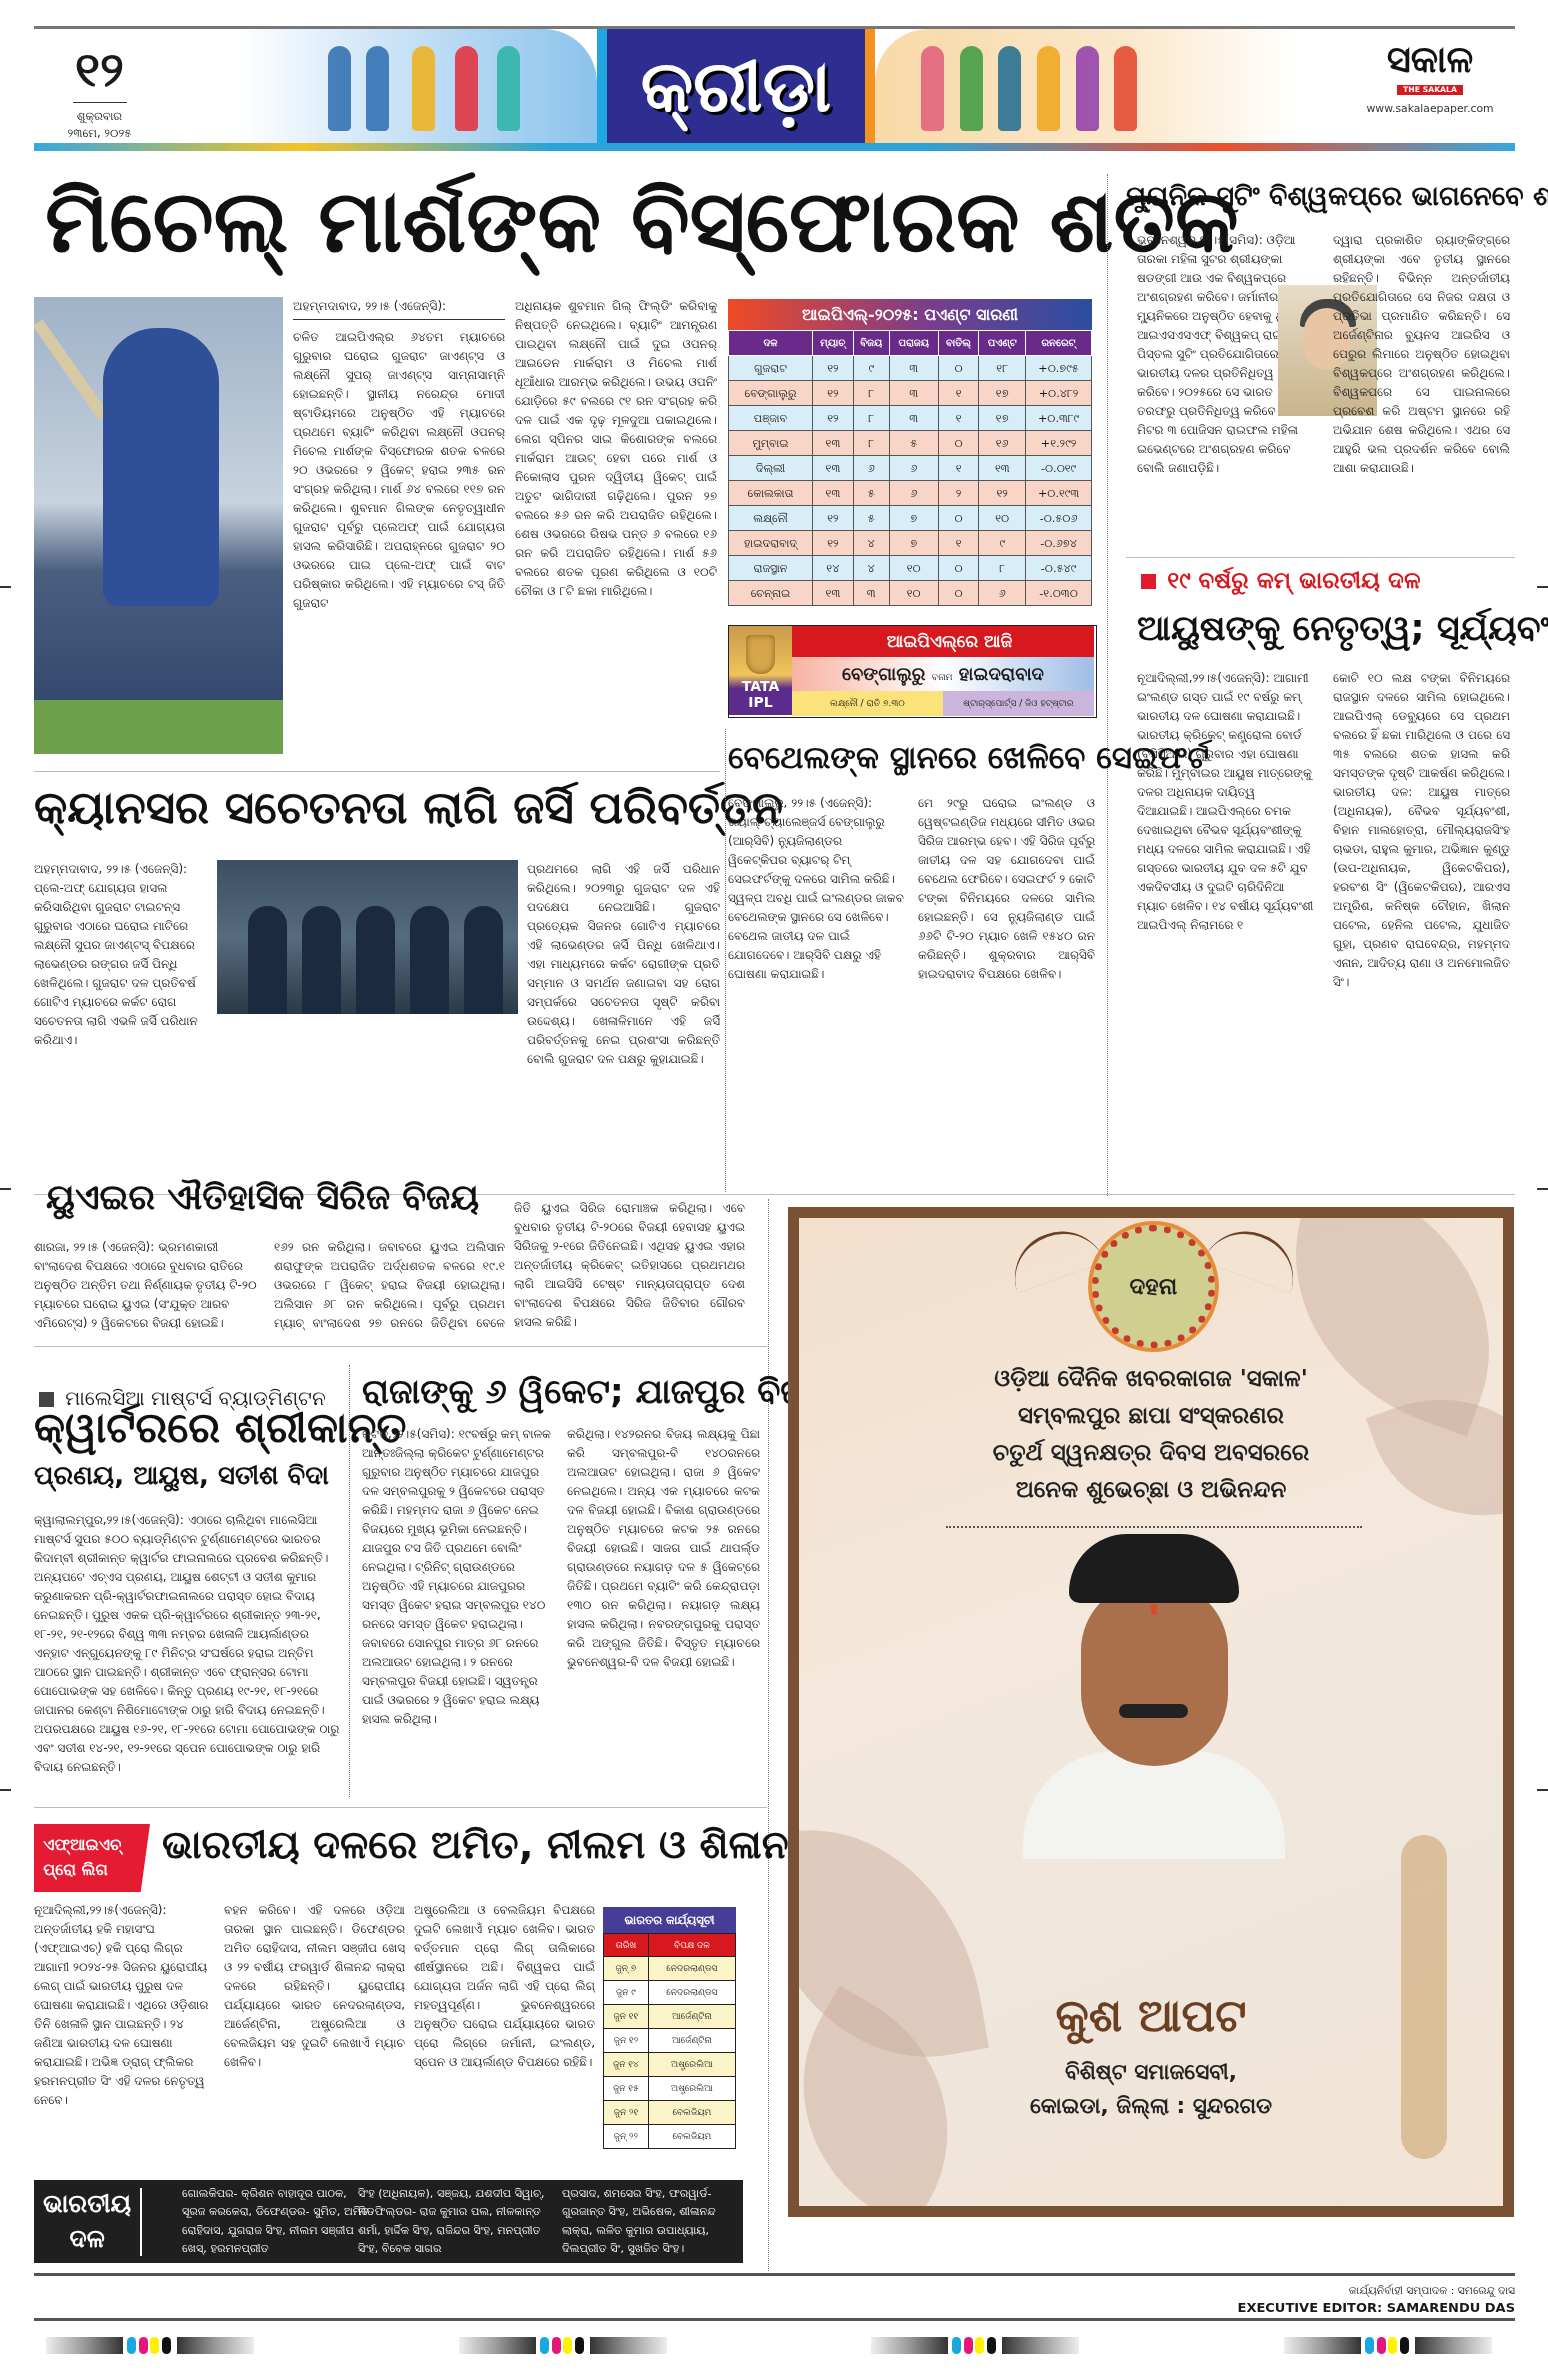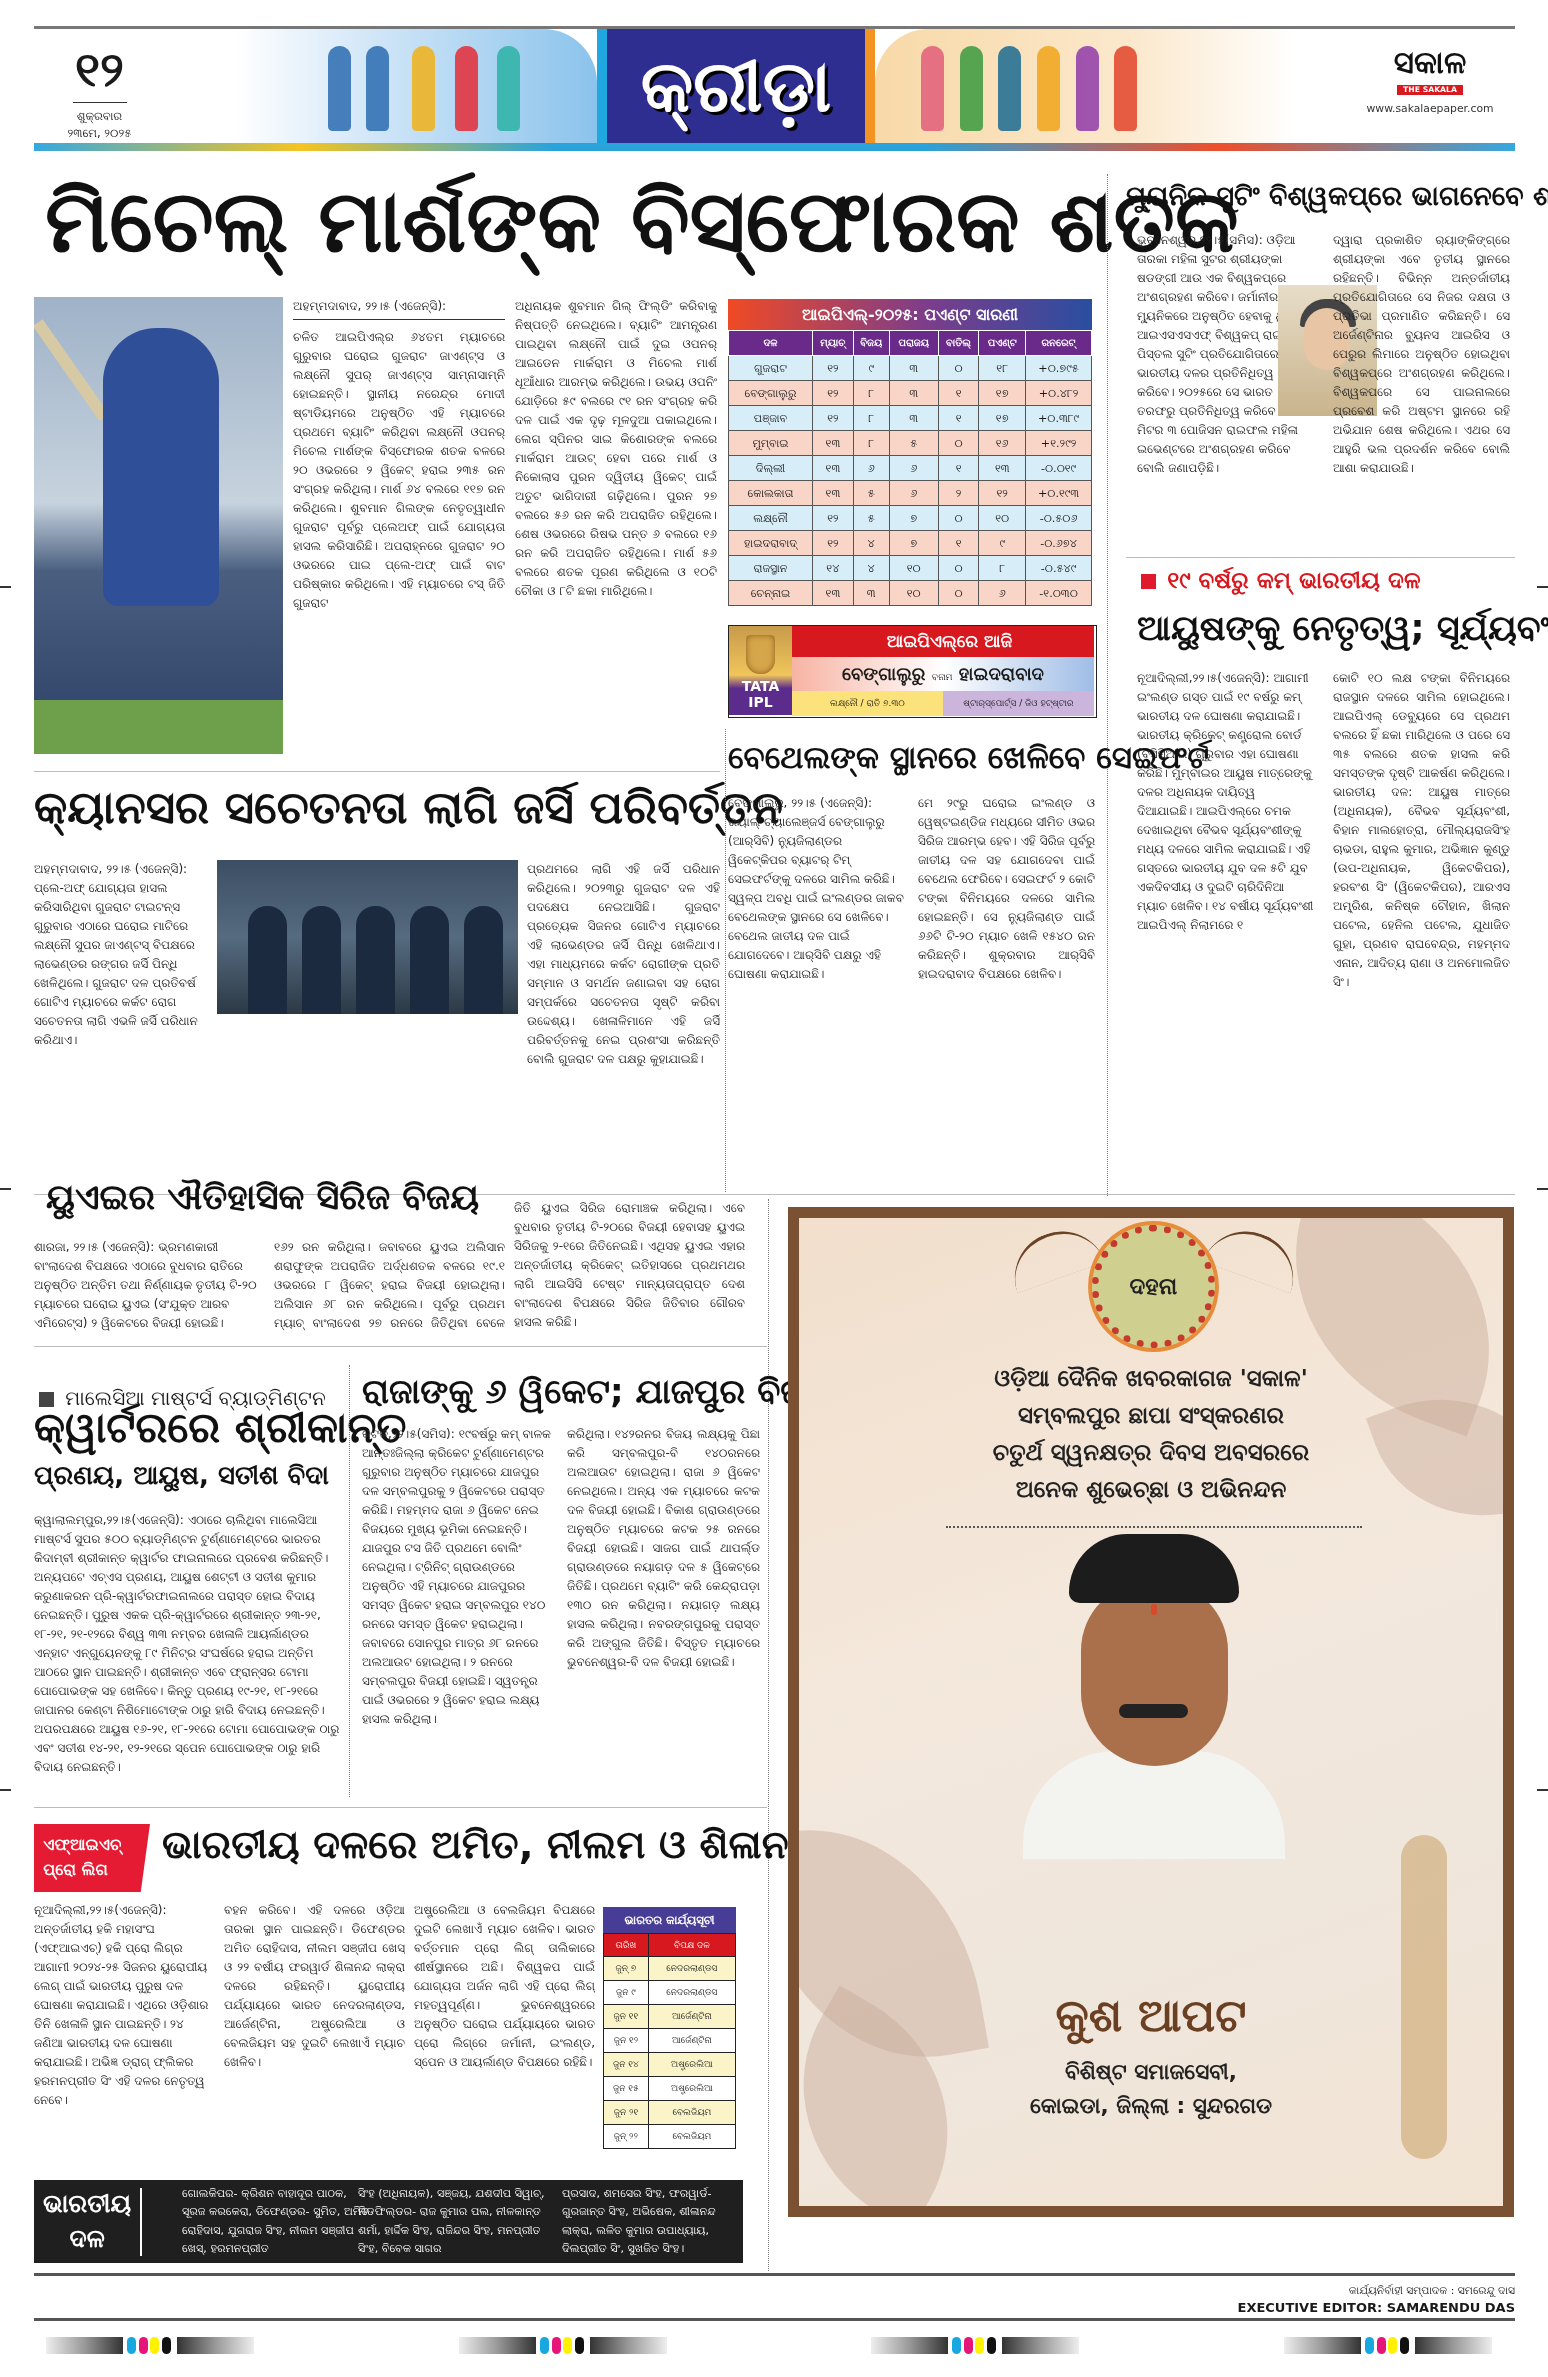--- a/index.html
+++ b/index.html
@@ -14,21 +14,21 @@
   .mh-pageno { font-size: 48px; font-weight: bold; line-height: 62px; margin-top: 9.3px; }
   .mh-rule { width: 54px; height: 1.5px; background: #333; margin: 1.5px auto 4.6px; }
   .mh-day, .mh-date { font-size: 11.6px; line-height: 17px; }
   .mh-band { left: 201px; top: 0; width: 1064px; height: 116px; }
   .mh-band-left { left: 0; top: 0; width: 362px; height: 116px; background: linear-gradient(90deg,#ffffff 0%,#cfe5f7 40%,#8bc3ec 100%); border-top-right-radius: 54px; }
   .mh-band-mid { left: 362px; top: 0; width: 278px; height: 116px; background: #2d2e8f; border-left: 10.8px solid #20a7df; border-right: 10.8px solid #f39422; }
   .mh-title { color: #fff; font-size: 71px; font-weight: bold; text-align: center; line-height: 116px; text-shadow: 3.1px 3.1px 0 #000; }
   .mh-band-right { left: 640px; top: 0; width: 424px; height: 116px; background: linear-gradient(90deg,#f8d9a8 0%,#fbe8cc 60%,#ffffff 100%); border-top-left-radius: 54px; }
   .sport-fig { position: absolute; width: 23px; height: 85px; border-radius: 11.6px 11.6px 4.6px 4.6px; top: 17px; opacity: .85; }
   .mh-logo { left: 1311px; top: 15.4px; width: 170px; text-align: center; }
-  .logo-word { font-size: 31px; font-weight: bold; color: #111; line-height: 37px; }
+  .logo-word { font-size: 37px; font-weight: bold; color: #111; line-height: 37px; font-family: Liberation Mono, monospace; }
   .logo-tag { display: inline-block; background: #d71920; color: #fff; font-size: 7.7px; padding: 0.8px 6.2px; font-weight: bold; }
   .logo-url { font-size: 10.8px; color: #333; margin-top: 6.2px; }
   .mh-colorbar { left: 34px; top: 143px; width: 1481px; height: 7.7px; background: linear-gradient(90deg,#35a8e0 0%,#f5c422 18%,#2aa3da 35%,#2aa3da 60%,#ee4e2b 80%,#35a8e0 100%); }
 
   
   .hl { font-weight: bold; color: #111; line-height: 1.1; white-space: nowrap; }
   .byline { font-weight: normal; }
   .body-text { font-size: 12px; line-height: 19px; color: #222; text-align: justify; }
   .col-text { overflow: hidden; }
 

